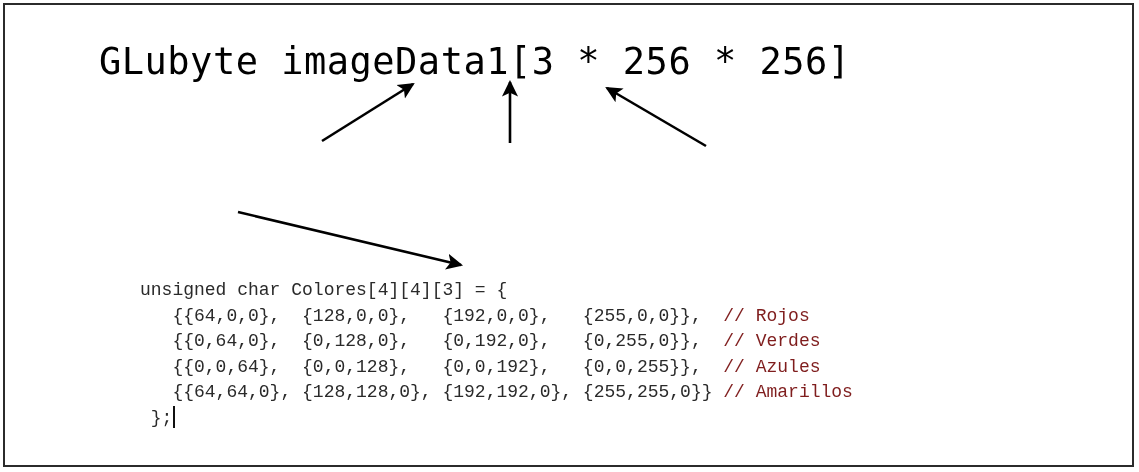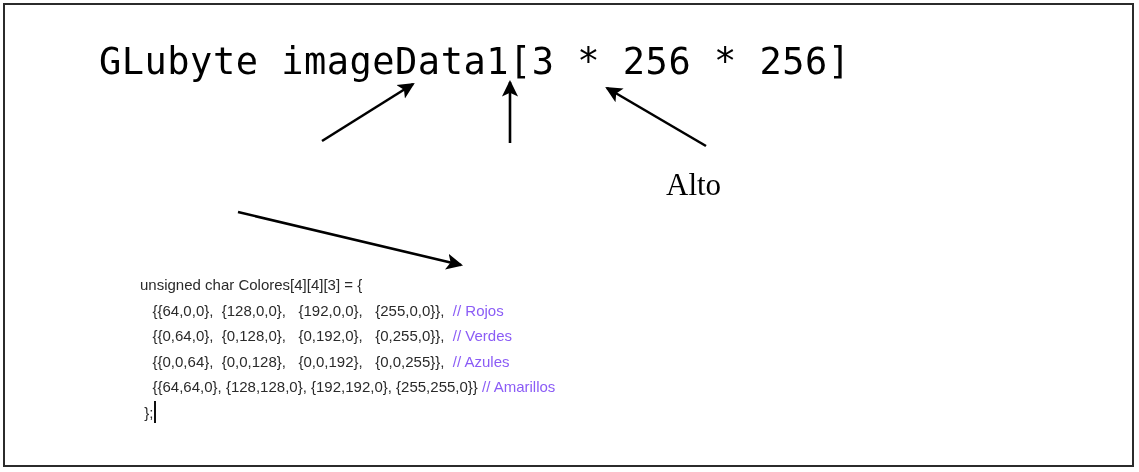--- a/index.html
+++ b/index.html
@@ -57,50 +57,49 @@
     position: absolute;
     left: 0; top: 0;
     width: 1139px; height: 472px;
     pointer-events: none;
   }
 
   
   #code {
     position: absolute;
     left: 140px;
-    top: 272px;
-    font-family: Liberation Sans, sans-serif;
-    font-size: 15px;
+    top: 278px;
+    font-family: Liberation Mono, monospace;
+    font-size: 18px;
     line-height: 25.5px;
     color: #2a2a2a;
     white-space: pre;
   }
   #code .ln { display: block; height: 25.5px; }
-  #code .cmt { color: #8b5cf6; text-align: right; }
+  #code .cmt { color: #7f1d1d; text-align: right; }
   #code .cursor {
     display: inline-block;
     width: 0;
     border-left: 2px solid #101010;
     height: 22px;
     vertical-align: -5px;
     margin-left: 1px;
   }
 </style>
 </head>
 <body>
 
 <div id="slide">
 
   <div id="frame"></div>
 
   <div id="decl">GLubyte imageData1[3 * 256 * 256]</div>
 
 
 
-  <div class="note" id="note-alto">Alto</div>
 
   <svg id="arrows" viewBox="0 0 1139 472">
     <defs>
       <marker id="ah" markerWidth="7" markerHeight="7" refX="5.6" refY="3.5" orient="auto" markerUnits="strokeWidth">
         <path d="M0,0.4 L6.4,3.5 L0,6.6 L1.5,3.5 Z" fill="#000000"></path>
       </marker>
     </defs>
     <g stroke="#000000" stroke-width="2.6" fill="none" marker-end="url(#ah)">
       <line id="arw0" x1="322" y1="141" x2="413" y2="84"></line>
       <line id="arw1" x1="510" y1="143" x2="510" y2="82"></line>

